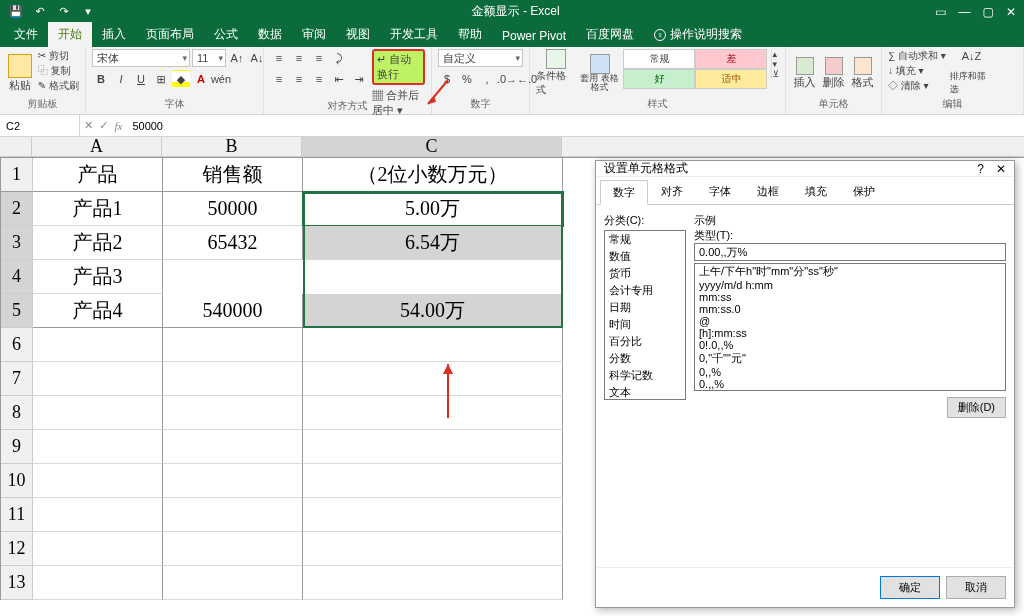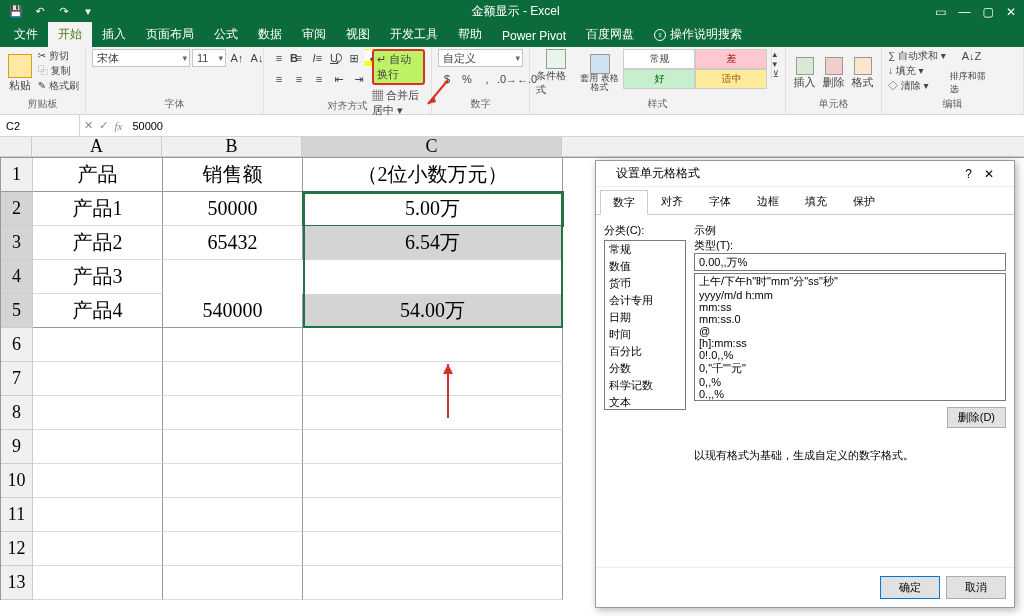--- a/index.html
+++ b/index.html
@@ -73,21 +73,21 @@
 .grid-main .cell.C { border-right: 1px solid #999; }
 .row1 .cell, .row1 .rowh { border-bottom: 1px solid #999; }
 .row5 .cell.A, .row5 .cell.B, .row5 .cell.C { border-bottom: 1px solid #999; }
 
 
 .arrow { position: absolute; pointer-events: none; }
 .arrow svg { overflow: visible; }
 
 
 .dialog { position: absolute; top: 160px; left: 595px; width: 420px; height: 448px; background: #fff; border: 1px solid #999; box-shadow: 2px 2px 8px rgba(0,0,0,.3); font-size: 12px; display: flex; flex-direction: column; }
-.dlg-title { height: 26px; border-bottom: 1px solid #eee; display: flex; align-items: center; padding: 0 20px; font-size: 12px; }
+.dlg-title { height: 16px; border-bottom: 1px solid #eee; display: flex; align-items: center; padding: 0 8px; font-size: 12px; }
 .dlg-title .sp { flex: 1; }
 .dlg-tabs { display: flex; border-bottom: 1px solid #ccc; padding: 2px 4px 0; gap: 0; font-size: 11px; }
 .dlg-tab { padding: 4px 12px; border: 1px solid transparent; cursor: pointer; }
 .dlg-tab.active { border: 1px solid #ccc; border-bottom: 1px solid #fff; background: #fff; position: relative; top: 1px; }
 .dlg-body { flex: 1; padding: 8px; display: flex; gap: 8px; }
 .catlist { width: 82px; }
 .catlist label { font-size: 11px; display: block; margin-bottom: 2px; }
 .catbox { border: 1px solid #7a7a7a; height: 170px; overflow: auto; font-size: 11px; }
 .catbox div { padding: 1px 4px; cursor: pointer; }
 .right-pane { flex: 1; display: flex; flex-direction: column; font-size: 11px; }
@@ -151,21 +151,21 @@
       <div class="vlist">
         <div><span>✂</span> <span>剪切</span></div>
         <div><span>⿻</span> <span>复制</span></div>
         <div><span>✎</span> <span>格式刷</span></div>
       </div>
     </div>
     <div class="group-label">剪贴板</div>
   </div>
 
   <div class="group" style="width:178px">
-    <div class="group-body" style="flex-direction:row;gap:19px">
+    <div class="group-body" style="flex-direction:column;gap:3px">
       <div class="btnrow">
         <div class="combo" style="width:98px">宋体</div>
         <div class="combo" style="width:34px">11</div>
         <span class="btn-sq">A↑</span>
         <span class="btn-sq">A↓</span>
       </div>
       <div class="btnrow">
         <span class="btn-sq">
             <b>B</b>
           </span>
@@ -452,20 +452,19 @@
         <div>@</div>
         <div>[h]:mm:ss</div>
         <div>0!.0,,%</div>
         <div>0,"千""元"</div>
         <div>0,,%</div>
         <div>0.,,%</div>
         <div>0.00,,"万"%</div>
 
       </div>
       <button class="del-btn">删除(D)</button>
-      <div class="hint">以现有格式为基础，生成自定义的数字格式。</div>
     </div>
   </div>
   <div class="dlg-foot">
     <button class="dlg-btn primary">确定</button>
     <button class="dlg-btn">取消</button>
   </div>
 </div>
 
 </body></html>

